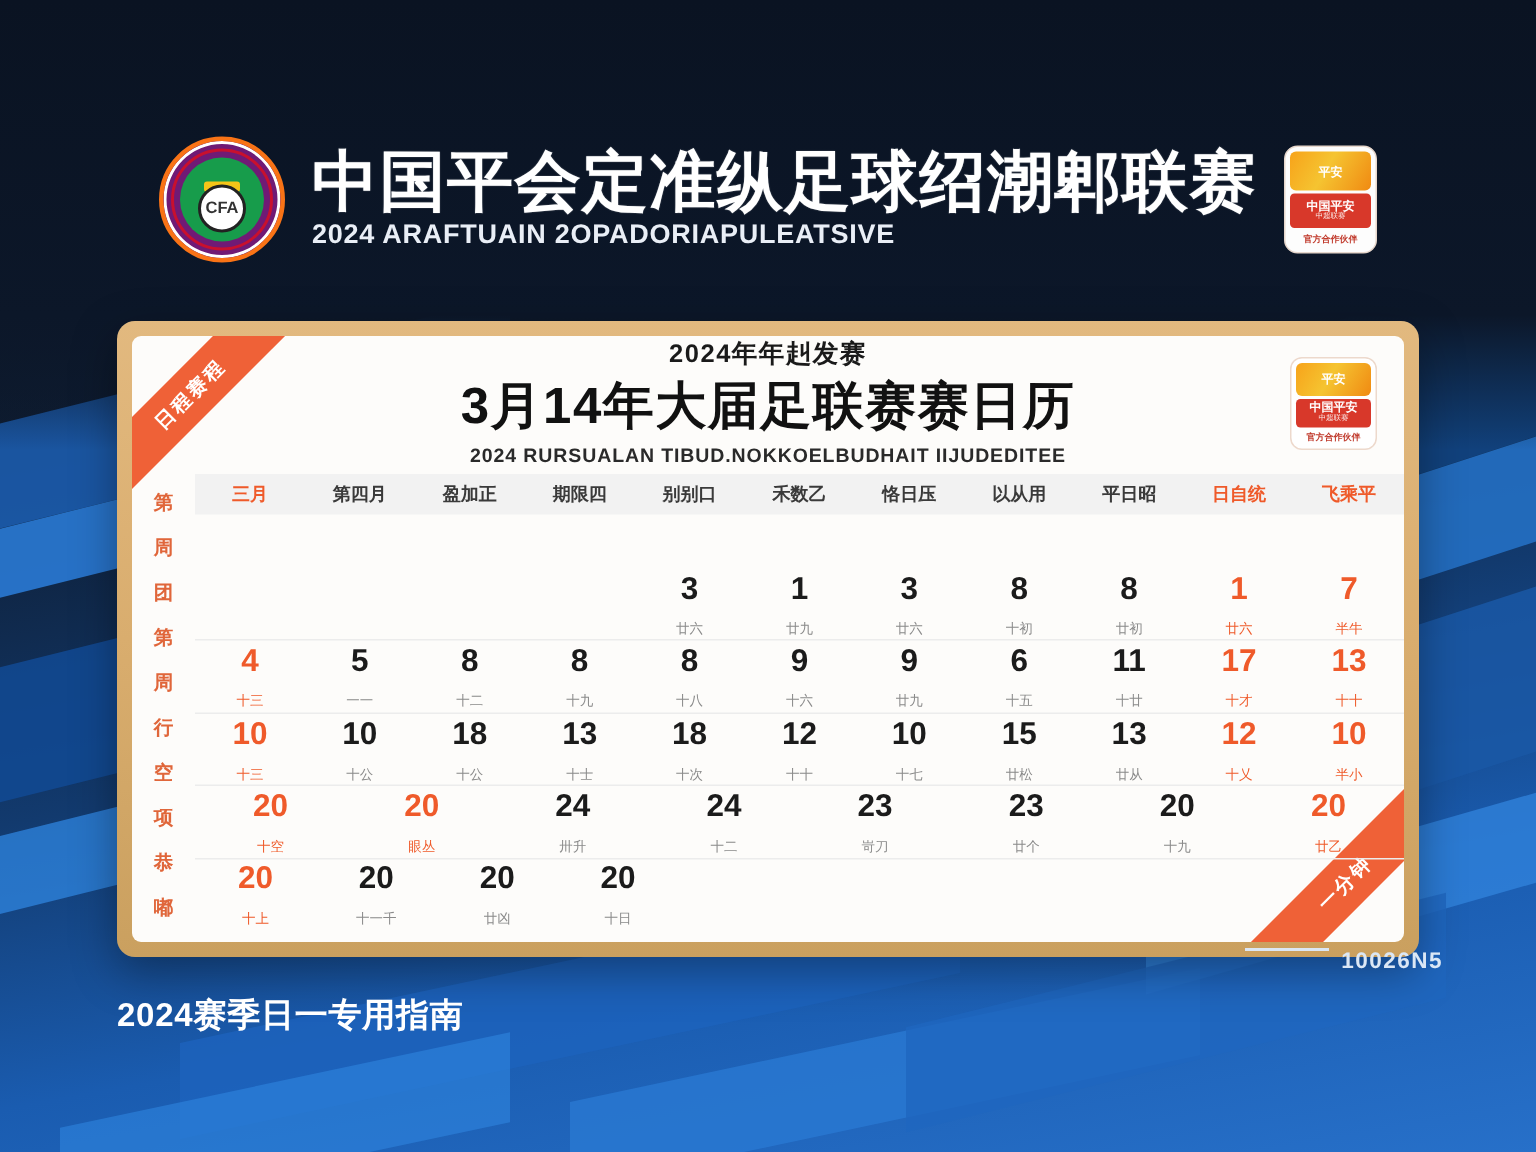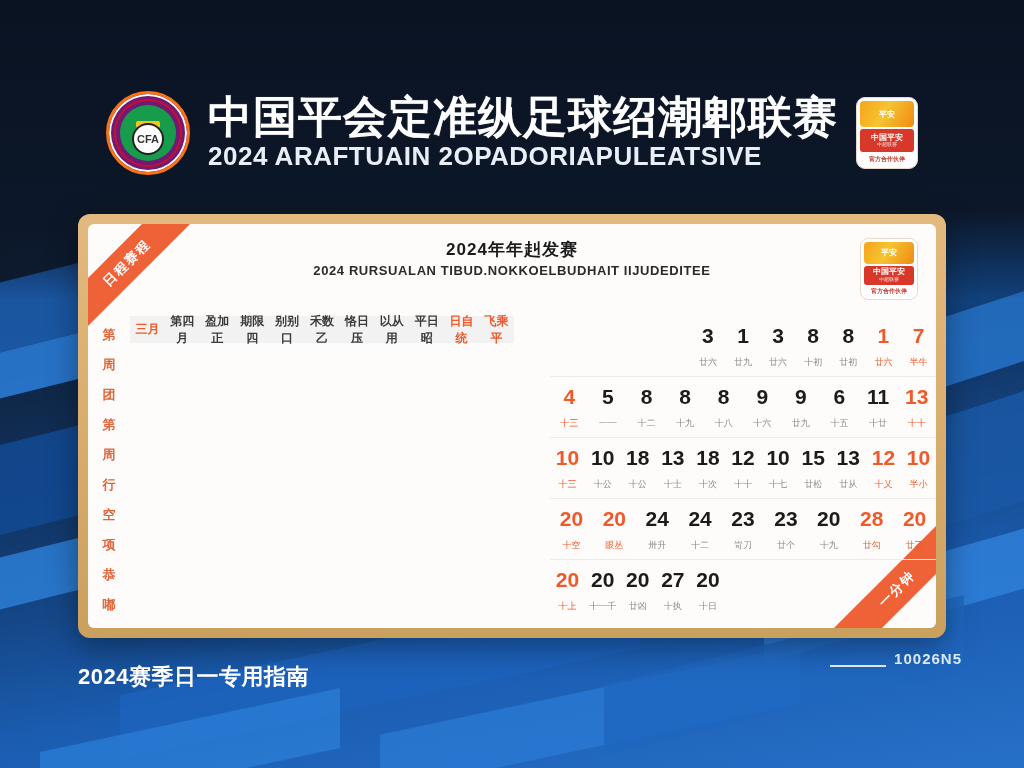--- a/index.html
+++ b/index.html
@@ -81,21 +81,21 @@
     font-size: 11px; font-weight: bold; color:#333;
   }
   .title-block { display: flex; flex-direction: column; align-items: flex-start; }
   .title-cn {
     font-size: 44px; font-weight: 800; color: #ffffff;
     letter-spacing: 1px; line-height: 1.02;
     white-space: nowrap;
     text-shadow: 0 0 1px rgba(255,255,255,.4);
   }
   .title-en {
-    font-size: 26px; font-weight: 800; color: #e9eef6;
+    font-size: 18px; font-weight: 800; color: #e9eef6;
     letter-spacing: .5px; line-height: 1.1; white-space: nowrap;
     margin-top: 2px;
   }
   .sponsor-badge {
     width: 62px; height: 72px; border-radius: 9px;
     background: #fdfdfd; border: 1px solid #e7d7cc;
     display: flex; flex-direction: column; align-items: stretch;
     overflow: hidden; flex: 0 0 auto;
     padding: 3px;
   }
@@ -142,21 +142,21 @@
     left: -66px; top: 22px; width: 210px; height: 34px;
     transform: rotate(-45deg);
   }
   .ribbon-br {
     right: -66px; bottom: 22px; width: 210px; height: 34px;
     transform: rotate(-45deg);
   }
 
   
   .card-head {
-    padding-top: 14px; text-align: center; position: relative;
+    text-align: center; position: relative;
   }
   .ch-small { font-size: 17px; font-weight: 800; color: #1a1a1a; letter-spacing: 1px; }
   .ch-big   { font-size: 34px; font-weight: 900; color: #111; letter-spacing: 1px; margin-top: 1px; white-space:nowrap; }
   .ch-en    { font-size: 13px; font-weight: 800; color: #2a2a2a; letter-spacing: .6px; margin-top: 2px; white-space:nowrap;}
 
   .card-sponsor {
     position: absolute; right: 18px; top: 14px;
     width: 58px; height: 62px; border-radius: 8px;
     background: #fff; border: 1px solid #edd9cc;
     padding: 3px; display:flex; flex-direction:column;
@@ -166,21 +166,21 @@
   .cal-wrap { position: absolute; left: 0; right: 0; top: 92px; bottom: 8px; display: flex; }
   .row-labels {
     width: 42px; flex: 0 0 42px;
     display: flex; flex-direction: column;
     padding-top: 4px;
   }
   .row-label {
     flex: 1; display: flex; align-items: center; justify-content: center;
     color: #e0663a; font-size: 13px; font-weight: 700;
   }
-  .grid { flex: 1; display: flex; flex-direction: row; gap: 36px; }
+  .grid { flex: 1; display: flex; flex-direction: column; gap: 36px; }
   .head-row {
     display: flex; background: #f2f2f2; height: 27px; align-items: center;
   }
   .head-cell {
     flex: 1; text-align: center; font-size: 12px; font-weight: 700; color: #3a3a3a;
   }
   .head-cell.weekend { color: #ef5a2a; }
 
   .week-row {
     flex: 1; display: flex; border-bottom: 1px solid #ececec;
@@ -194,22 +194,22 @@
   .dsub { font-size: 9px; color: #8a8a8a; line-height: 1; margin-top: 11px; }
   .day-cell.hl .dnum, .day-cell.hl .dsub { color: #ef5a2a; }
   .day-cell.empty { visibility: hidden; }
 
   
   .foot-left {
     position: absolute; left: 78px; top: 662px;
     color: #ffffff; font-size: 22px; font-weight: 800; letter-spacing: .5px;
   }
   .foot-right {
-    position: absolute; right: 62px; top: 650px;
-    display: flex; align-items: flex-end; gap: 8px;
+    position: absolute; right: 62px; top: 632px;
+    display: flex; align-items: flex-start; gap: 8px;
     color: #dbe7f5; font-size: 15px; font-weight: 700; letter-spacing: 1px;
   }
   .foot-rule { width: 56px; height: 2px; background: #dbe7f5; display: inline-block; }
 </style>
 </head>
 <body>
 
 <div id="poster">
 
   <div class="bg-base"></div>
@@ -254,20 +254,21 @@
   </div>
 
   <div class="card-frame">
     <div class="card">
 
       <div class="ribbon ribbon-tl">日程赛程</div>
       <div class="ribbon ribbon-br">一分钟</div>
 
       <div class="card-head">
         <div class="ch-small">2024年年赳发赛</div>
+        <div class="ch-big">3月14年大届足联赛赛日历</div>
         <div class="ch-en">2024 RURSUALAN TIBUD.NOKKOELBUDHAIT IIJUDEDITEE</div>
       </div>
 
       <div class="card-sponsor">
         <div class="sb-logo">平安</div>
         <div class="sb-red">
           <span class="l1">中国平安</span>
           <span class="l2">中超联赛</span>
         </div>
         <div class="sb-foot">官方合作伙伴</div>
@@ -378,20 +379,24 @@
                 </div>
                 <div class="day-cell">
                   <div class="dnum">6</div>
                   <div class="dsub">十五</div>
                 </div>
                 <div class="day-cell">
                   <div class="dnum">11</div>
                   <div class="dsub">十廿</div>
                 </div>
                 <div class="day-cell hl">
+                  <div class="dnum">17</div>
+                  <div class="dsub">十才</div>
+                </div>
+                <div class="day-cell hl">
                   <div class="dnum">13</div>
                   <div class="dsub">十十</div>
                 </div>
               </div>
               <div class="week-row">
                 <div class="day-cell hl">
                   <div class="dnum">10</div>
                   <div class="dsub">十三</div>
                 </div>
                 <div class="day-cell">
@@ -458,44 +463,36 @@
                 </div>
                 <div class="day-cell">
                   <div class="dnum">23</div>
                   <div class="dsub">廿个</div>
                 </div>
                 <div class="day-cell">
                   <div class="dnum">20</div>
                   <div class="dsub">十九</div>
                 </div>
                 <div class="day-cell hl">
-                  <div class="dnum">28</div>
-                  <div class="dsub">廿勾</div>
-                </div>
-                <div class="day-cell hl">
                   <div class="dnum">20</div>
                   <div class="dsub">廿乙</div>
                 </div>
               </div>
               <div class="week-row">
                 <div class="day-cell hl">
                   <div class="dnum">20</div>
                   <div class="dsub">十上</div>
                 </div>
                 <div class="day-cell">
                   <div class="dnum">20</div>
                   <div class="dsub">十一千</div>
                 </div>
                 <div class="day-cell">
                   <div class="dnum">20</div>
                   <div class="dsub">廿凶</div>
-                </div>
-                <div class="day-cell">
-                  <div class="dnum">27</div>
-                  <div class="dsub">十执</div>
                 </div>
                 <div class="day-cell">
                   <div class="dnum">20</div>
                   <div class="dsub">十日</div>
                 </div>
                 <div class="day-cell empty">
                   <div class="dnum"></div>
                   <div class="dsub"></div>
                 </div>
                 <div class="day-cell empty">

